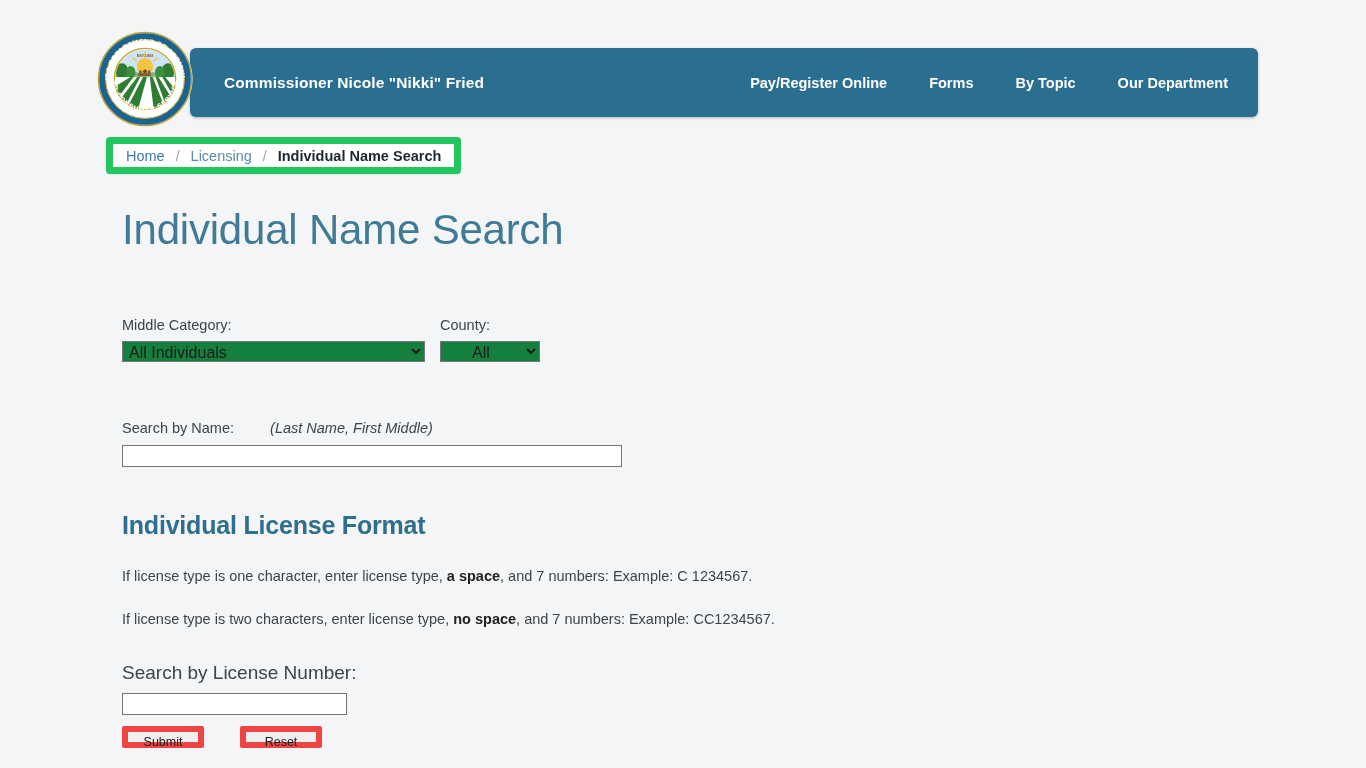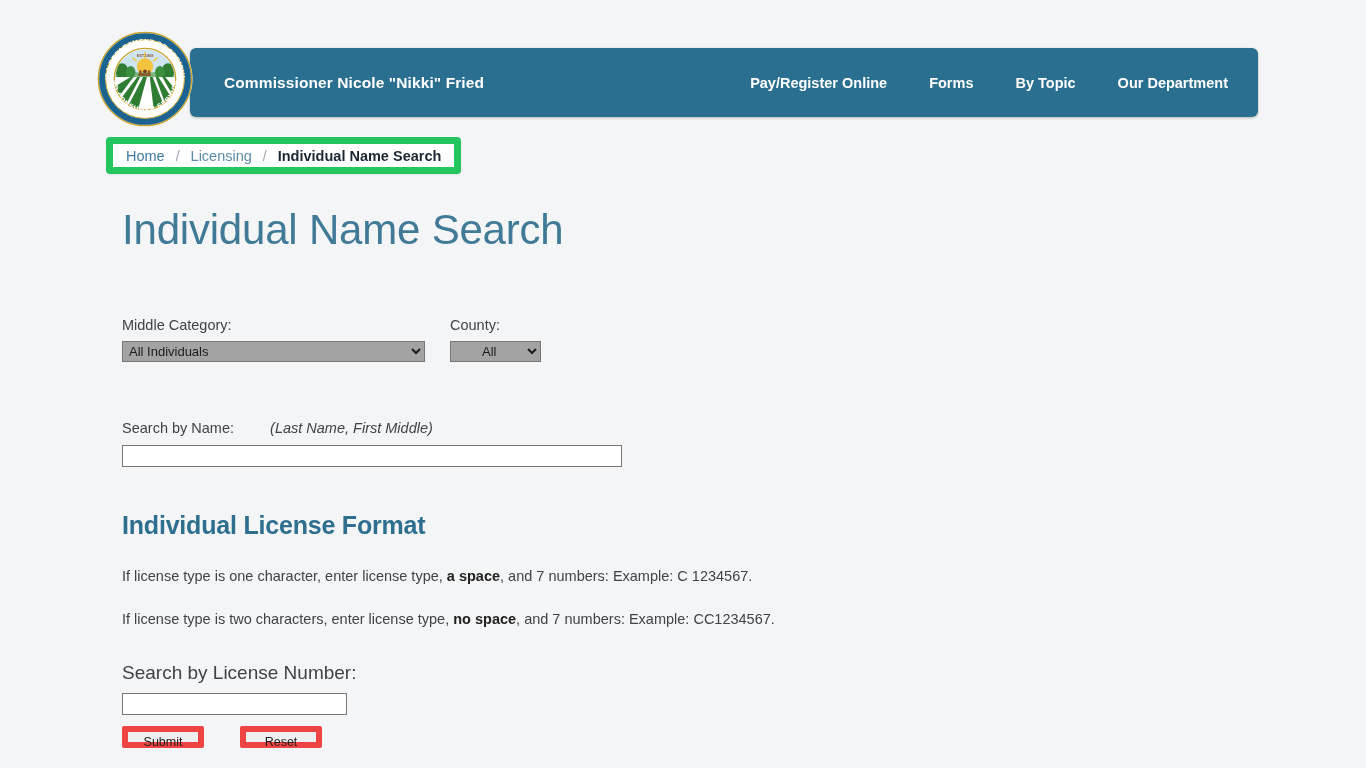--- a/index.html
+++ b/index.html
@@ -123,38 +123,38 @@
     letter-spacing: -0.2px;
   }
 
   .form-row {
     margin-top: 62px;
     display: flex;
     align-items: flex-start;
   }
   .field-group { display: flex; flex-direction: column; }
   .field-group.cat { width: 310px; }
-  .field-group.county { margin-left: 18px; }
+  .field-group.county { margin-left: 8px; }
   .field-label {
     font-size: 14.5px;
     color: #3d4448;
     margin-bottom: 8px;
   }
   select {
     font-family: "Liberation Sans", sans-serif;
-    font-size: 13px;
+    font-size: 16px;
     height: 21px;
     padding: 1px 2px;
     border: 1px solid #767676;
-    background: #a3a3a3;
+    background: #15803d;
     color: #1b1b1b;
     box-sizing: border-box;
   }
   select.cat-select { width: 303px; }
-  select.county-select { width: 91px; padding-left: 27px; }
+  select.county-select { width: 100px; padding-left: 27px; }
 
   .name-block { margin-top: 58px; }
   .name-label {
     font-size: 14.5px;
     color: #3d4448;
   }
   .name-label .hint {
     font-style: italic;
     color: #3d4448;
     margin-left: 32px;

